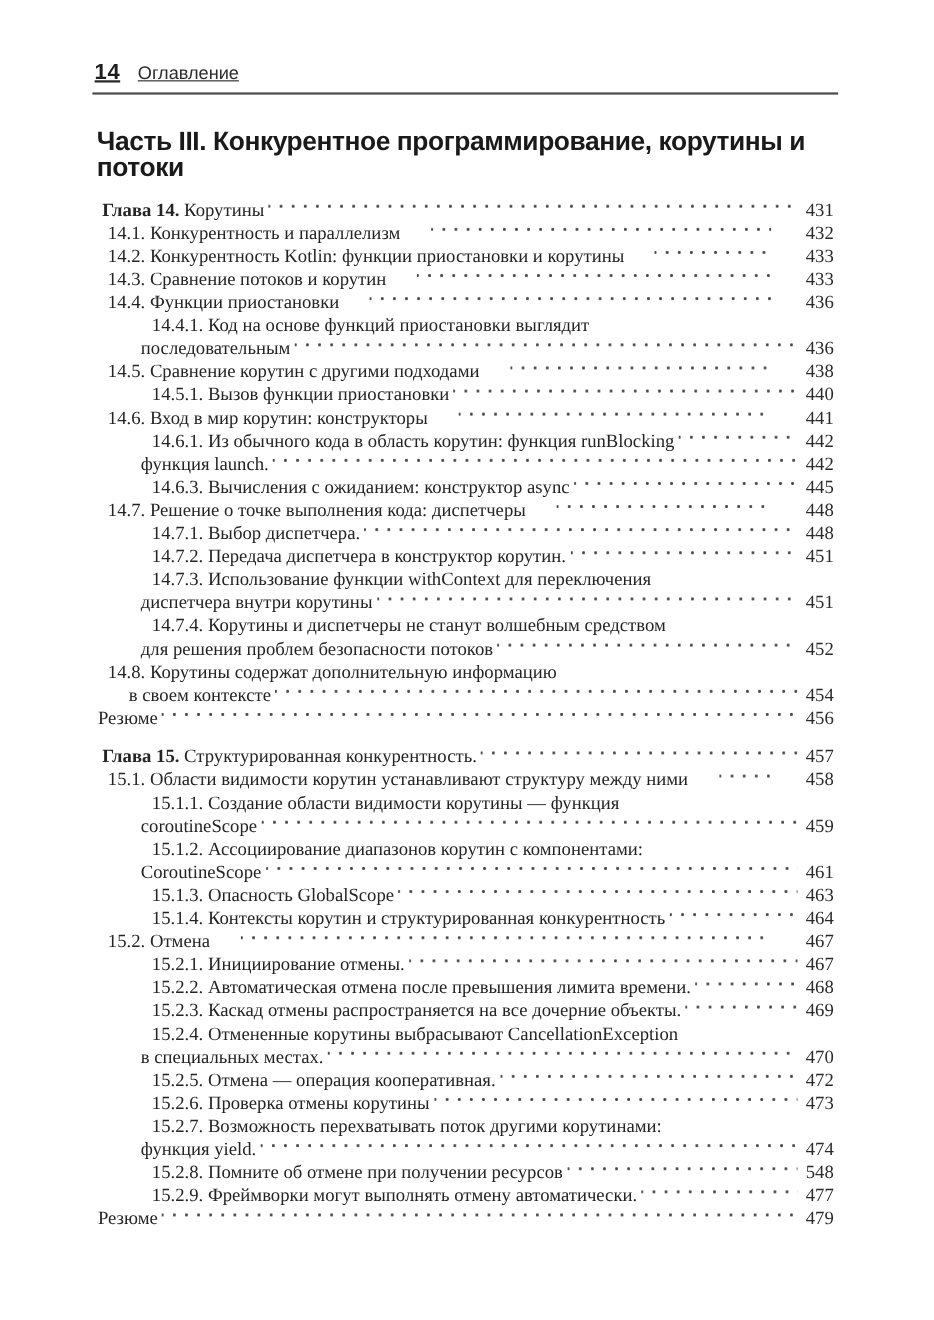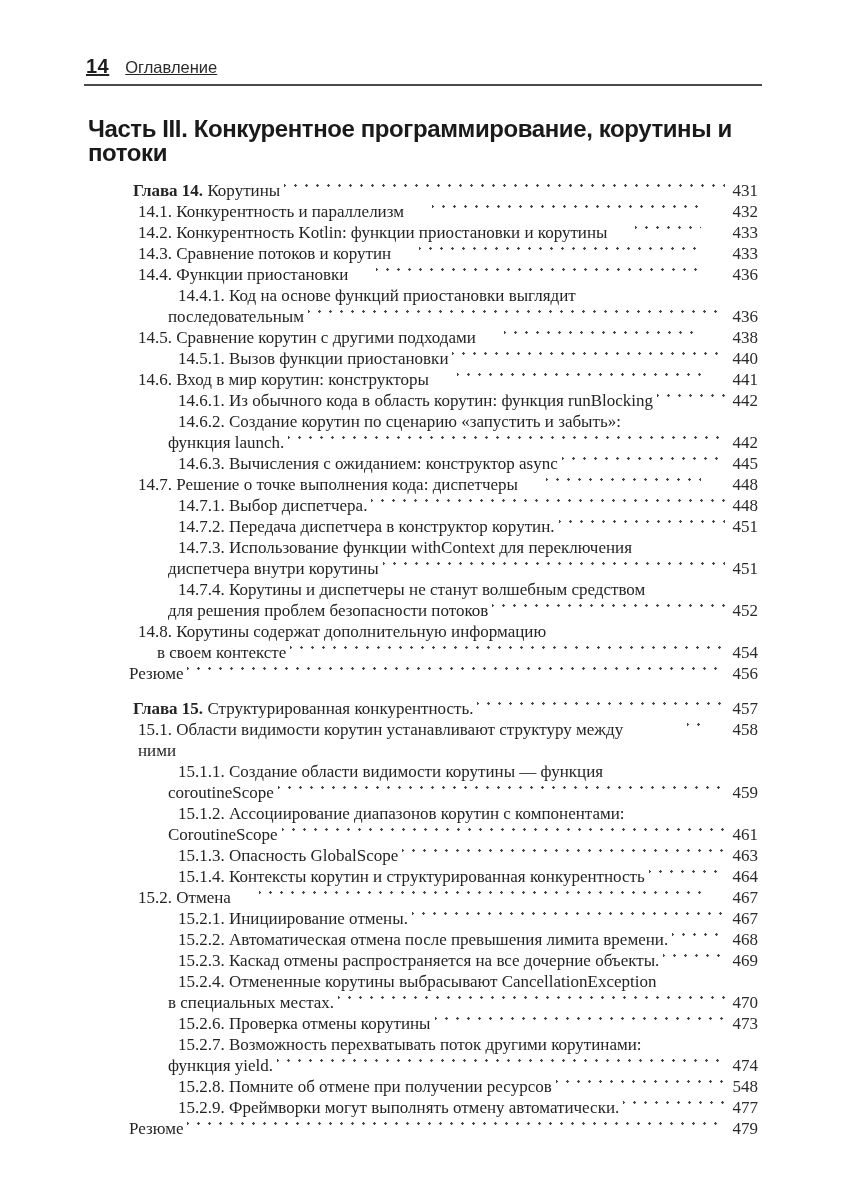--- a/index.html
+++ b/index.html
@@ -52,25 +52,24 @@
     font-weight: bold;
     font-size: 24px;
     letter-spacing: -0.4px;
     color: #1a1a1a;
     margin: 0 0 15px 0;
     line-height: 24px;
   }
   .entry.gap { margin-top: 14px; }
   .line {
     display: flex;
-    align-items: flex-start;
+    align-items: center;
     font-size: 17px;
     line-height: 21px;
     white-space: pre-wrap;
-    margin-left: 40px;
   }
   .txt b { font-weight: bold; }
   
   .entry.chapter    > .line.start { padding-left: 5px; }
   .entry.section    > .line.start { padding-left: 10px; gap: 24px; }
   .entry.subsection > .line.start { padding-left: 50px; }
   .entry.summary    > .line.start { padding-left: 1px; }
   .entry.chapter    > .line.cont,
   .entry.section    > .line.cont  { padding-left: 29px; }
   .entry.subsection > .line.cont  { padding-left: 40px; }
@@ -132,21 +131,20 @@
         <div class="entry subsection">
           <div class="line start end"><span class="txt">14.5.1. Вызов функции приостановки</span><span class="leader"></span><span class="pg">440</span></div>
         </div>
         <div class="entry section">
           <div class="line start end"><span class="txt">14.6. Вход в мир корутин: конструкторы</span><span class="leader"></span><span class="pg">441</span></div>
         </div>
         <div class="entry subsection">
           <div class="line start end"><span class="txt">14.6.1. Из обычного кода в область корутин: функция runBlocking</span><span class="leader"></span><span class="pg">442</span></div>
         </div>
         <div class="entry subsection">
-          <div class="line start"><span class="txt">14.6.2. Создание корутин по сценарию «запустить и забыть»:</span></div>
           <div class="line cont end"><span class="txt">функция launch.</span><span class="leader"></span><span class="pg">442</span></div>
         </div>
         <div class="entry subsection">
           <div class="line start end"><span class="txt">14.6.3. Вычисления с ожиданием: конструктор async</span><span class="leader"></span><span class="pg">445</span></div>
         </div>
         <div class="entry section">
           <div class="line start end"><span class="txt">14.7. Решение о точке выполнения кода: диспетчеры</span><span class="leader"></span><span class="pg">448</span></div>
         </div>
         <div class="entry subsection">
           <div class="line start end"><span class="txt">14.7.1. Выбор диспетчера.</span><span class="leader"></span><span class="pg">448</span></div>
@@ -199,20 +197,23 @@
           <div class="line start end"><span class="txt">15.2.2. Автоматическая отмена после превышения лимита времени.</span><span class="leader"></span><span class="pg">468</span></div>
         </div>
         <div class="entry subsection">
           <div class="line start end"><span class="txt">15.2.3. Каскад отмены распространяется на все дочерние объекты.</span><span class="leader"></span><span class="pg">469</span></div>
         </div>
         <div class="entry subsection">
           <div class="line start"><span class="txt">15.2.4. Отмененные корутины выбрасывают CancellationException</span></div>
           <div class="line cont end"><span class="txt">в специальных местах.</span><span class="leader"></span><span class="pg">470</span></div>
         </div>
         <div class="entry subsection">
+          <div class="line start end"><span class="txt">15.2.5. Отмена — операция кооперативная.</span><span class="leader"></span><span class="pg">472</span></div>
+        </div>
+        <div class="entry subsection">
           <div class="line start end"><span class="txt">15.2.6. Проверка отмены корутины</span><span class="leader"></span><span class="pg">473</span></div>
         </div>
         <div class="entry subsection">
           <div class="line start"><span class="txt">15.2.7. Возможность перехватывать поток другими корутинами:</span></div>
           <div class="line cont end"><span class="txt">функция yield.</span><span class="leader"></span><span class="pg">474</span></div>
         </div>
         <div class="entry subsection">
           <div class="line start end"><span class="txt">15.2.8. Помните об отмене при получении ресурсов</span><span class="leader"></span><span class="pg">548</span></div>
         </div>
         <div class="entry subsection">

